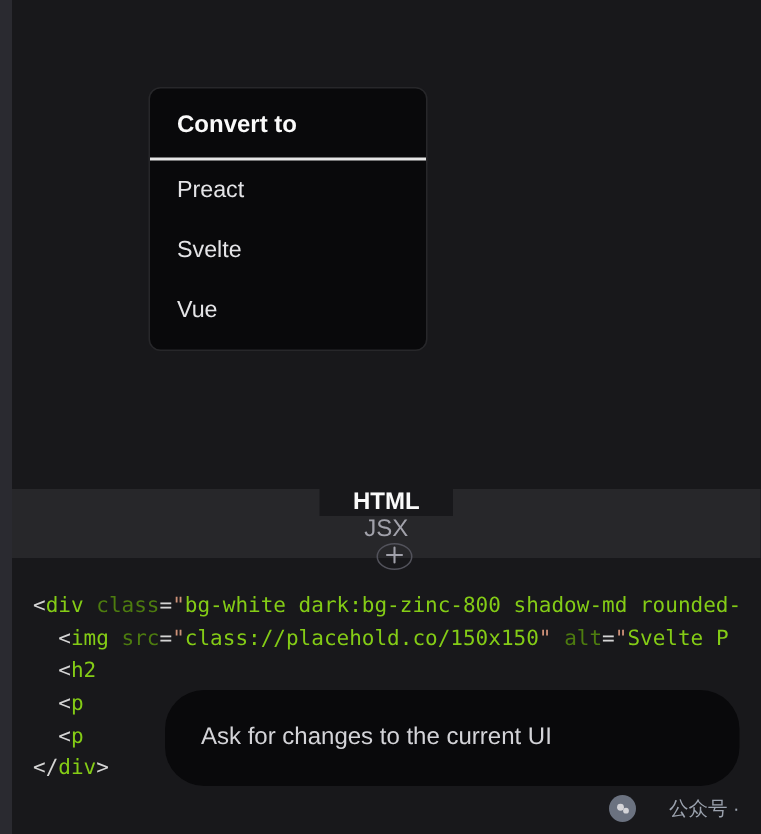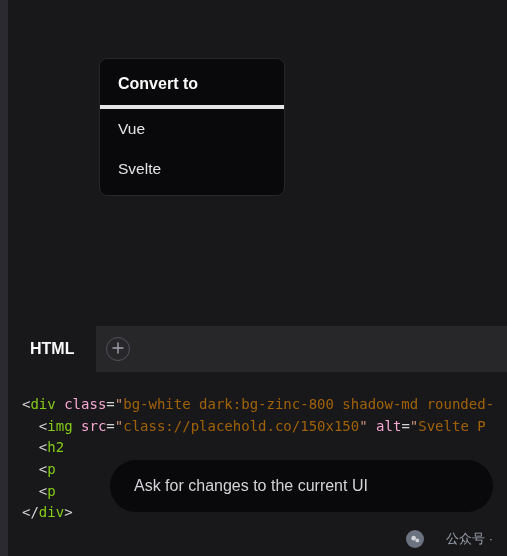--- a/index.html
+++ b/index.html
@@ -29,37 +29,38 @@
     border: 1px solid #27272a;
     border-radius: 8px;
     padding: 6px 0;
     z-index: 10;
   }
   .dropdown-header {
     font-weight: 700;
     font-size: 16px;
     color: #fafafa;
     padding: 10px 18px 12px 18px;
-    border-bottom: 4px solid #e5e5e5;
+    border-bottom: 2px solid #e5e5e5;
   }
   .dropdown-item {
     font-size: 15.5px;
     color: #e4e4e7;
     padding: 11px 18px;
     cursor: pointer;
   }
   .tab-bar {
     position: absolute;
     left: 8px;
     top: 326px;
     right: 0;
     height: 46px;
     background: #27272a;
     display: flex;
     align-items: center;
+    flex-direction: column;
   }
   .tab {
     height: 46px;
     padding: 0 22px;
     display: flex;
     align-items: center;
     font-size: 16px;
     color: #a1a1aa;
     cursor: pointer;
   }
@@ -88,30 +89,30 @@
     right: 0;
     bottom: 0;
     padding: 22px 14px 14px 14px;
     font-family: Consolas, Menlo, monospace;
     font-size: 14px;
     line-height: 1.55;
     white-space: pre;
     overflow: hidden;
   }
   .tok-tag { color: #84cc16; }
-  .tok-attr { color: #f9a8d4; }
+  .tok-attr { color: #4d7c0f; }
   .tok-punct { color: #d4d4d4; }
   .tok-str { color: #ce9178; }
-  .tok-strhl { color: #a16207; }
+  .tok-strhl { color: #84cc16; }
   .prompt-pill {
     position: absolute;
     left: 110px;
     top: 460px;
     right: 14px;
-    height: 52px;
+    height: 64px;
     background: #09090b;
     border-radius: 26px;
     display: flex;
     align-items: center;
     padding: 0 24px;
     color: #d4d4d8;
     font-size: 16px;
     z-index: 5;
   }
   .watermark {
@@ -135,26 +136,28 @@
     justify-content: center;
   }
 </style>
 </head>
 <body>
 
 <div class="sidebar-stripe"></div>
 
 <div class="dropdown">
   <div class="dropdown-header">Convert to</div>
+  <div class="dropdown-item">Preact</div>
+  <div class="dropdown-item">Svelte</div>
   <div class="dropdown-item">Vue</div>
-  <div class="dropdown-item">Svelte</div>
 </div>
 
 <div class="tab-bar">
   <div class="tab active">HTML</div>
+  <div class="tab">JSX</div>
   <div class="tab-add">
     <span>
       <svg width="12" height="12" viewBox="0 0 12 12">
           <path d="M6 1v10M1 6h10" stroke="currentColor" stroke-width="1.4" stroke-linecap="round"></path>
         </svg>
     </span>
   </div>
 </div>
 
 <div class="code-area"><span class="tok-punct">&lt;</span><span class="tok-tag">div</span> <span class="tok-attr">class</span><span class="tok-punct">=</span><span class="tok-str">"</span><span class="tok-strhl">bg-white dark:bg-zinc-800 shadow-md rounded-</span>

